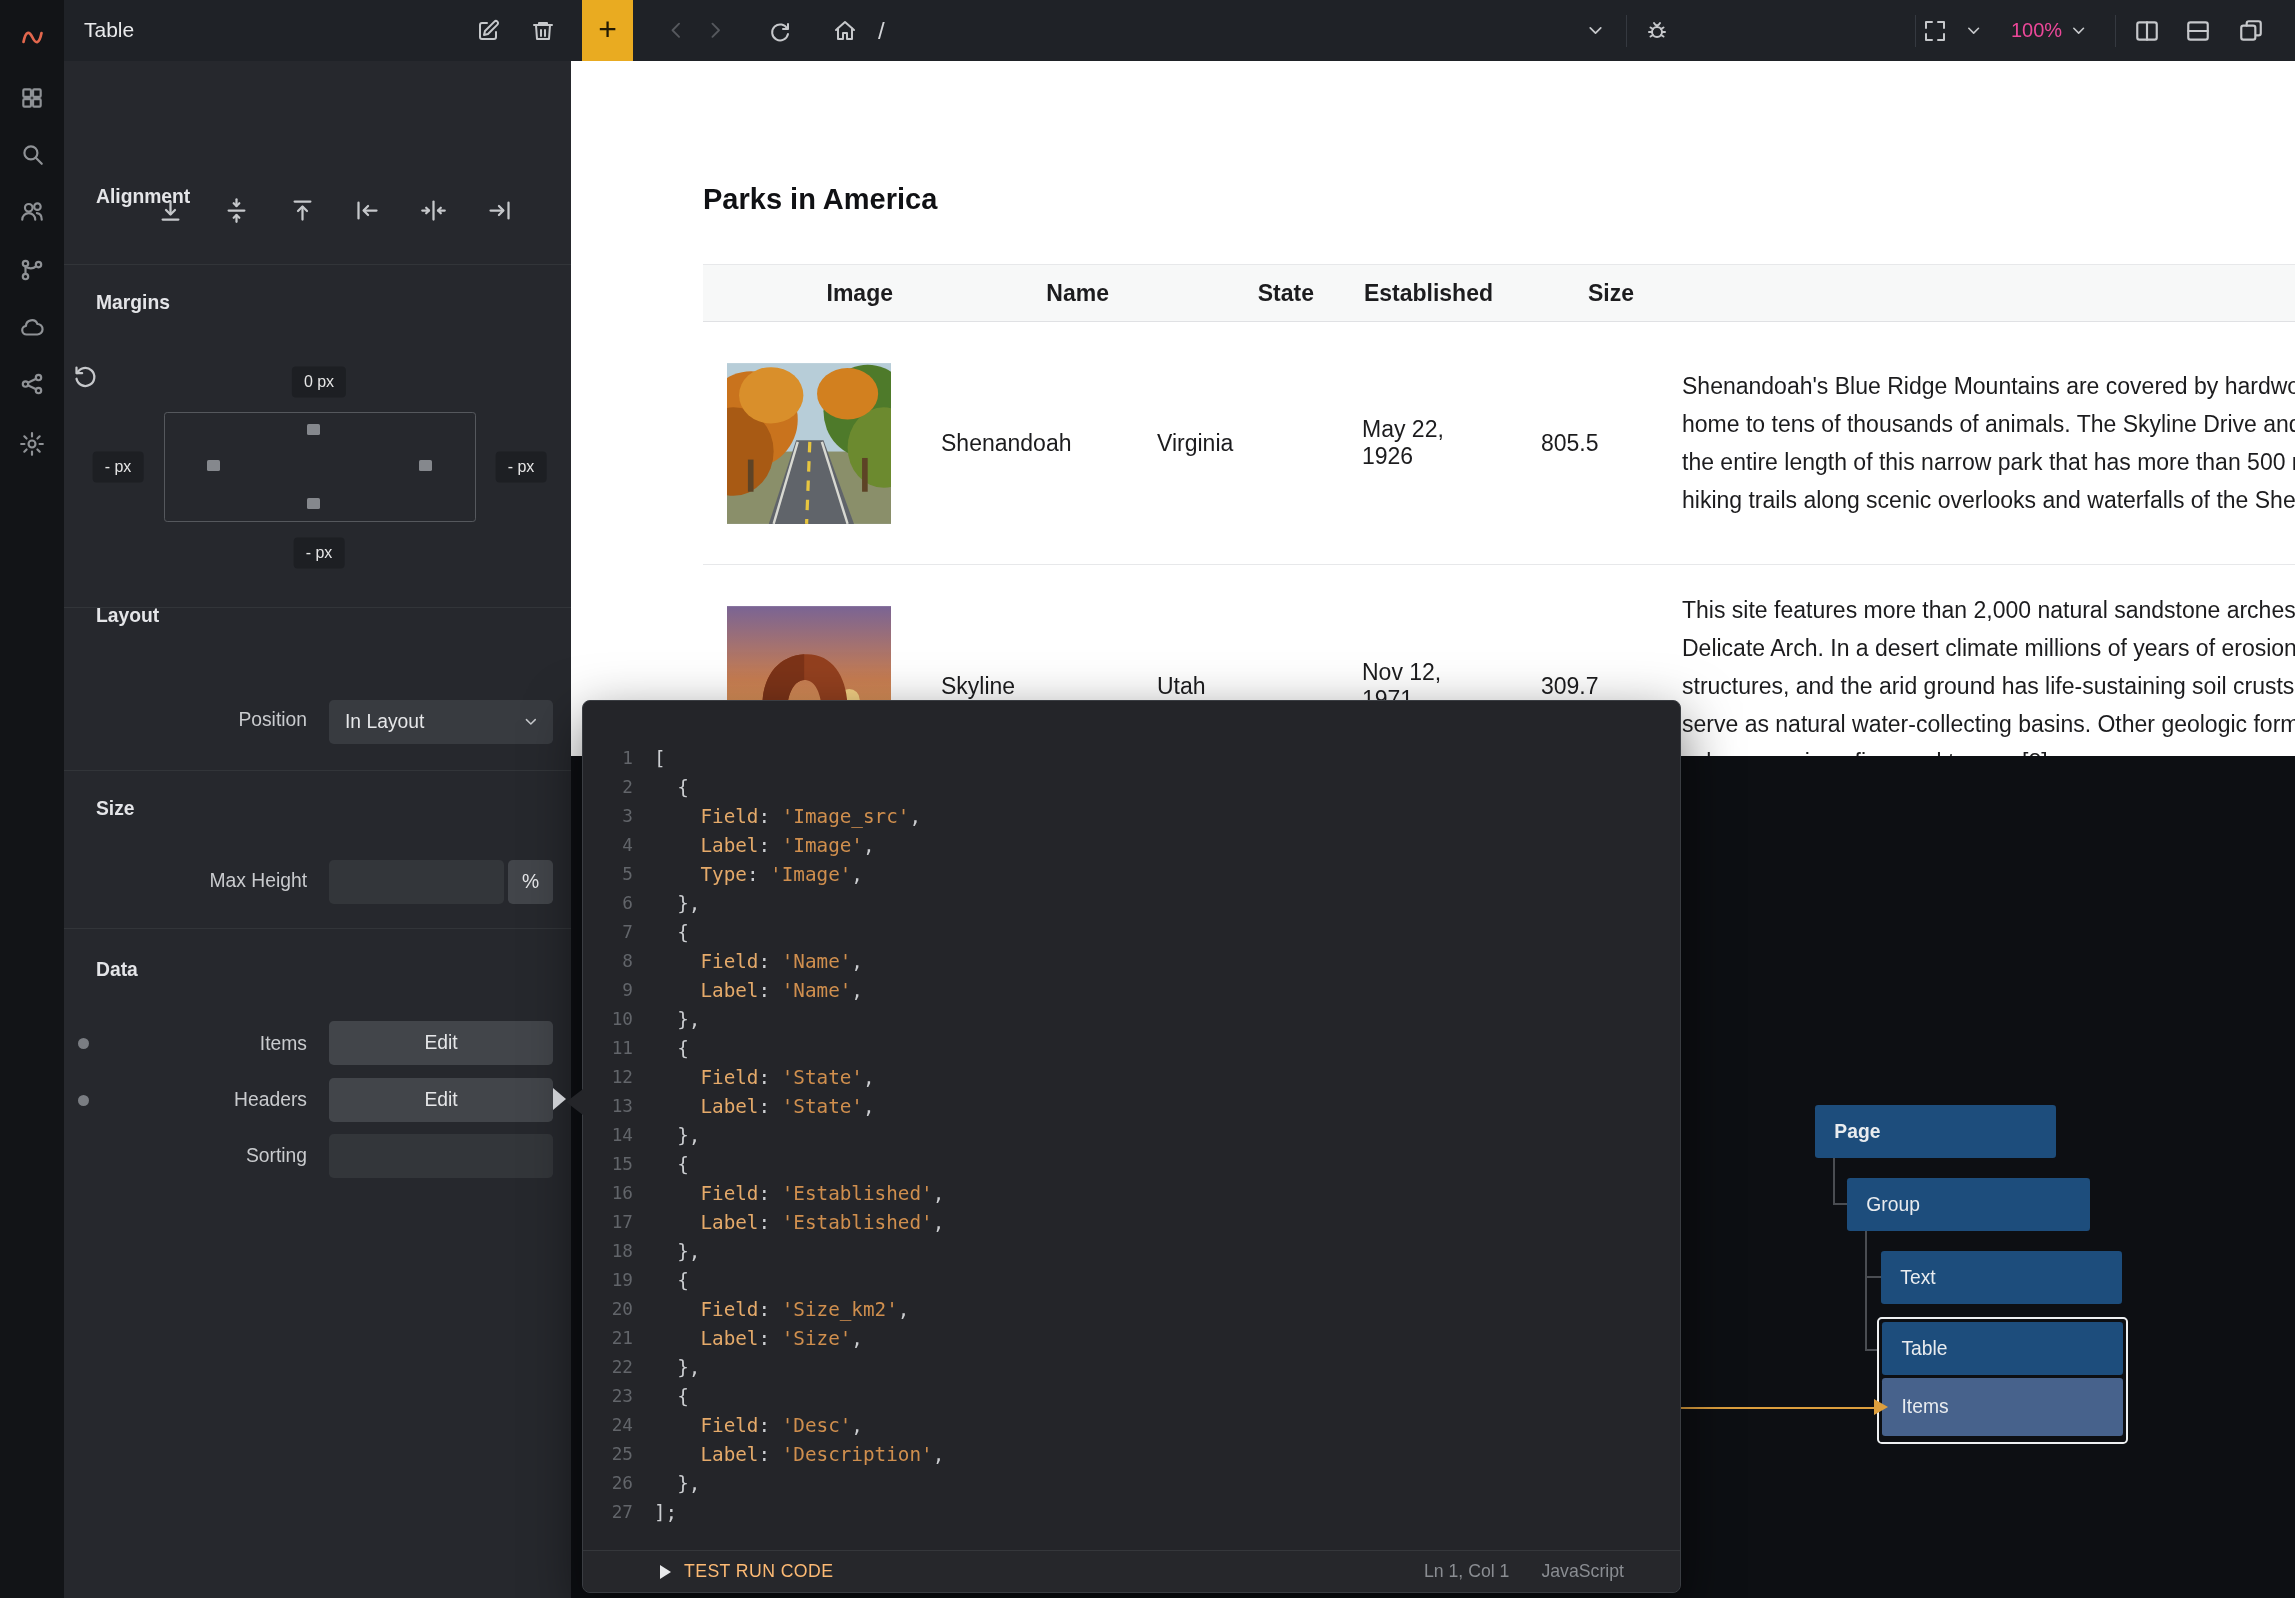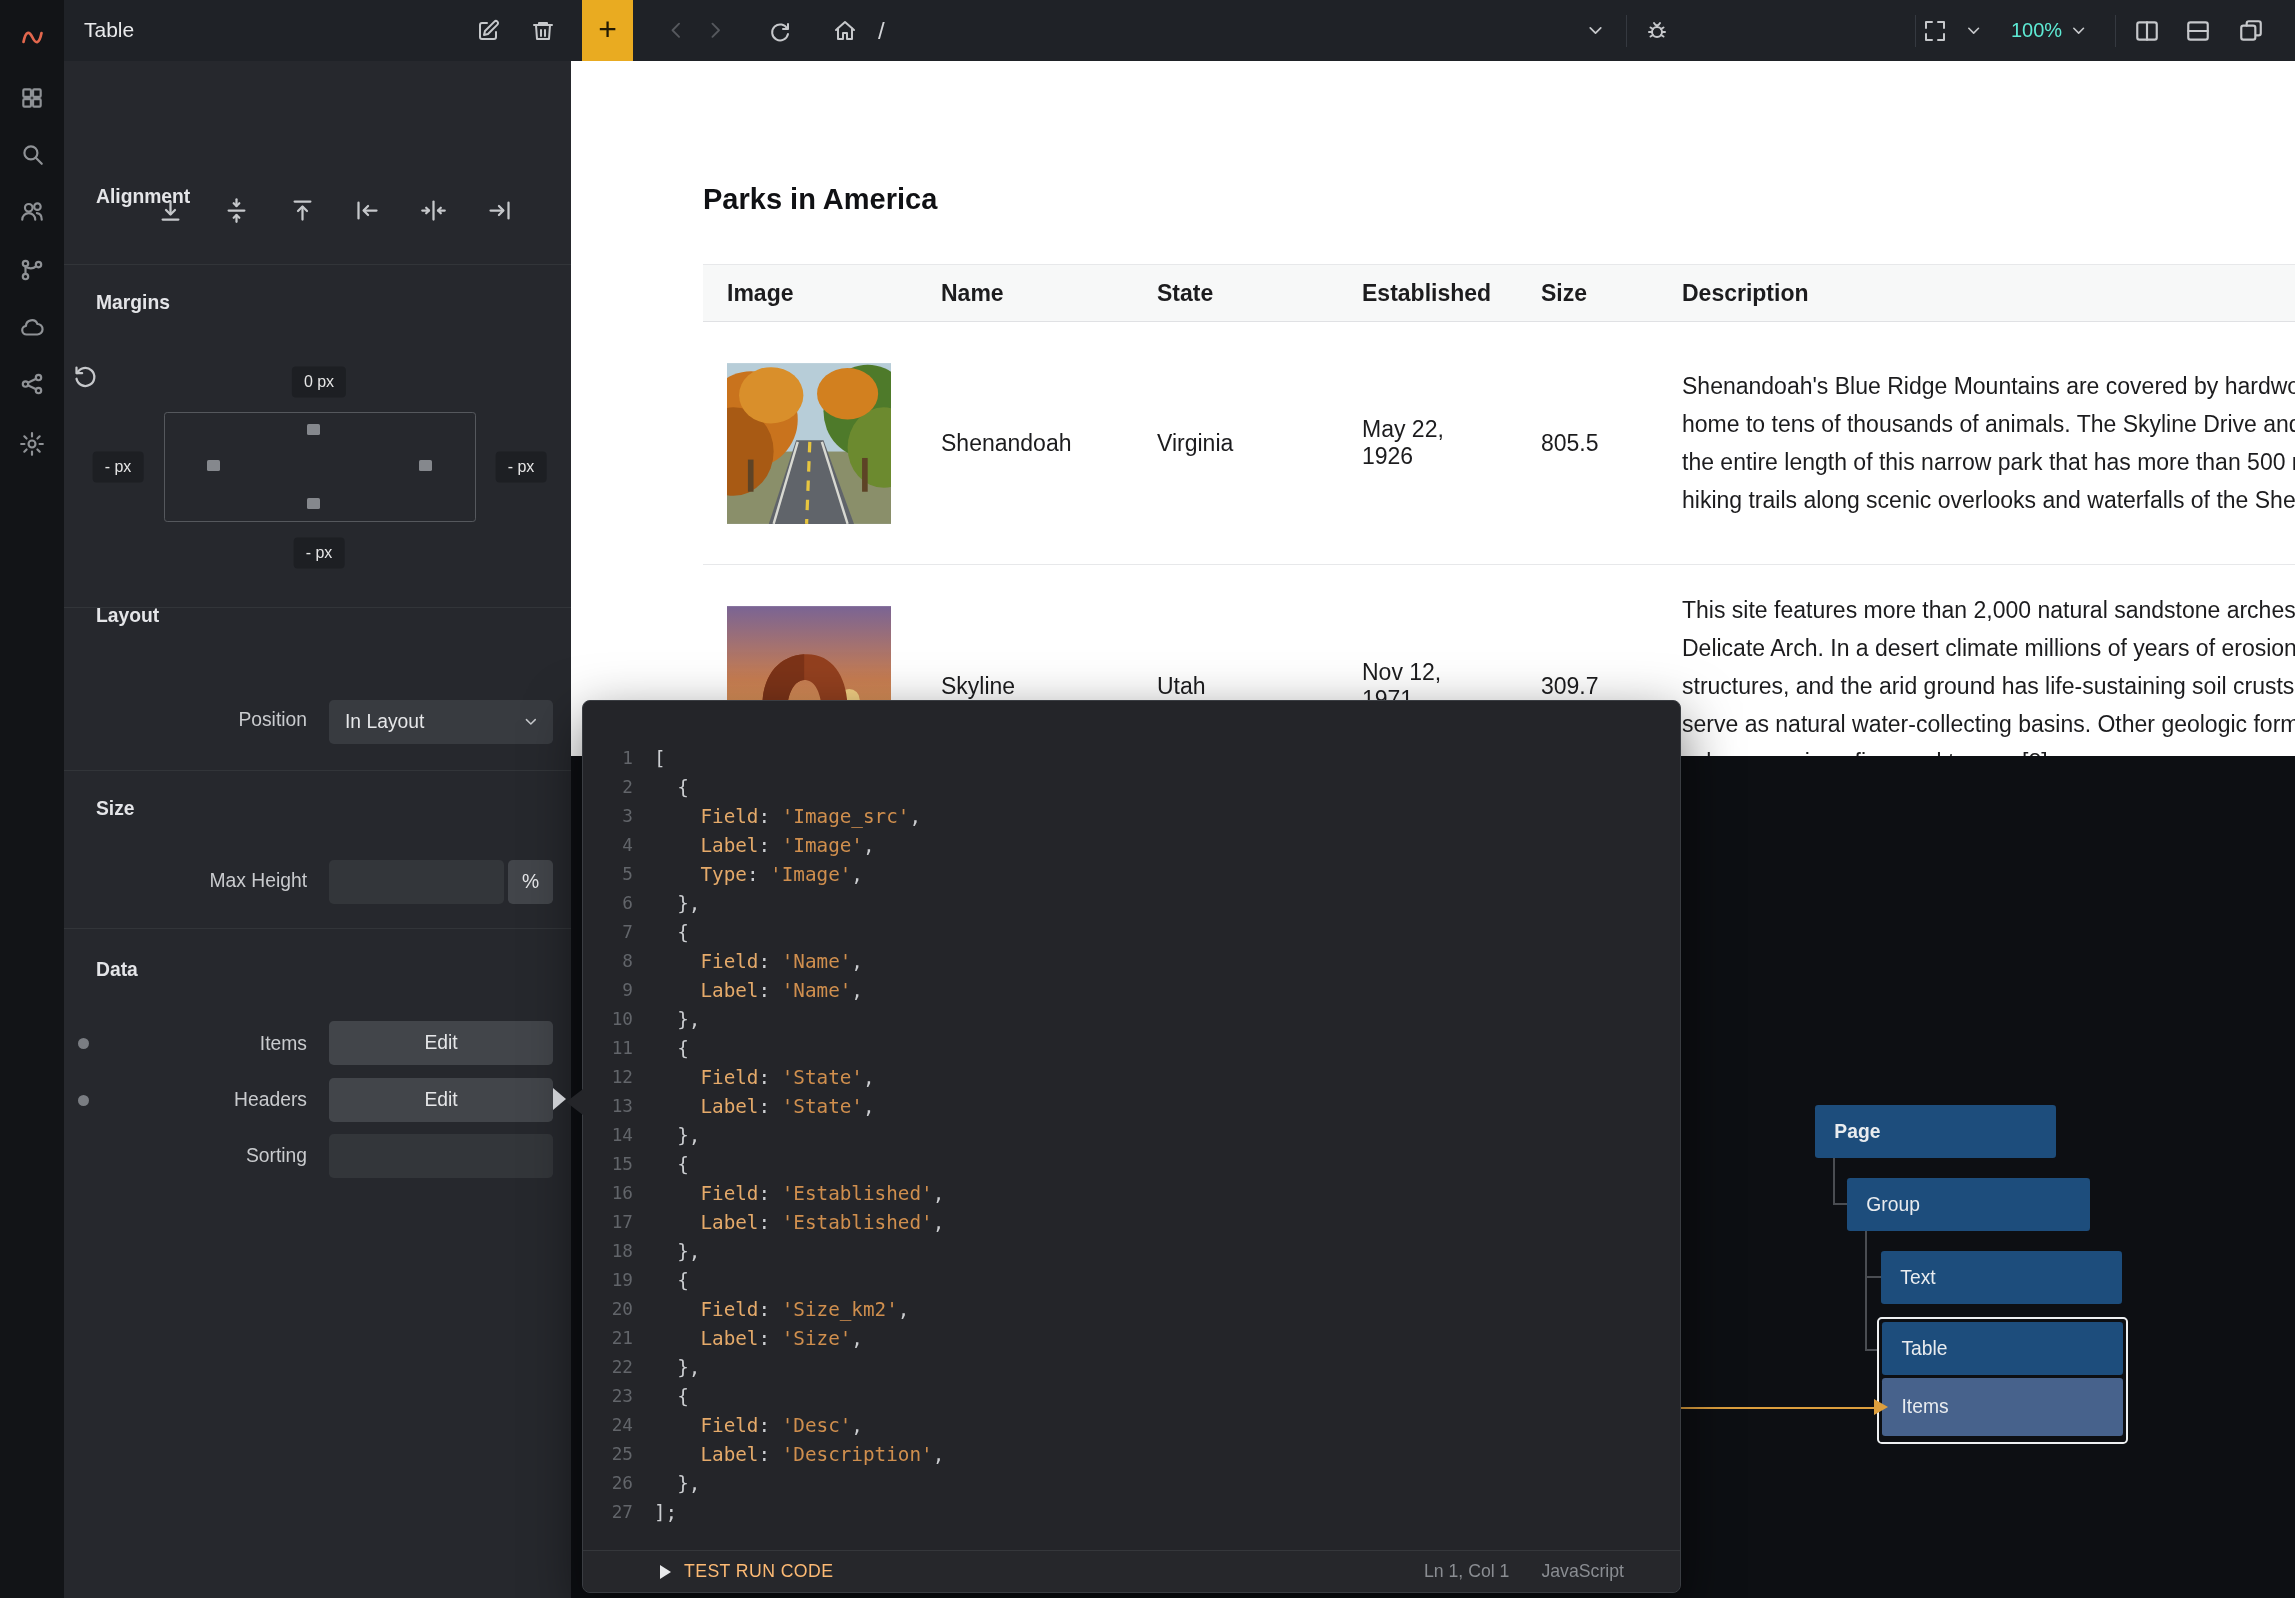--- a/index.html
+++ b/index.html
@@ -13,21 +13,21 @@
   
   #topbar { position:absolute; left:0; top:0; width:2295px; height:61px; background:#1f2227; z-index:40; }
   #topbar .tbtn { position:absolute; top:13px; width:35px; height:35px; display:flex; align-items:center; justify-content:center; }
   #topbar .dim .ico { stroke:#55585d; }
   .tb-divider { position:absolute; top:14.5px; width:0.8px; height:32px; background:#353940; }
   #panel-title { position:absolute; left:84px; top:17.7px; font-size:21px; color:#e9eaec; }
   #add-tile { position:absolute; left:582px; top:0; width:51px; height:61px; background:#e9ab21;
               display:flex; align-items:center; justify-content:center; }
   #add-tile span { font-size:32px; color:#221a04; line-height:1; margin-top:-3.2px; }
   #path-slash { position:absolute; left:878px; top:17px; font-size:24px; color:#d2d4d7; }
-  #zoom-label { position:absolute; left:2011px; top:19.3px; font-size:20px; color:#5eead4; }
+  #zoom-label { position:absolute; left:2011px; top:19.3px; font-size:20px; color:#ec4899; }
 
   
   #icon-strip { position:absolute; left:0; top:0; width:64px; height:1599px; background:#121417; z-index:50; }
   #icon-strip .sbtn { position:absolute; left:18.5px; width:27px; height:27px; display:flex; align-items:center; justify-content:center; }
   #icon-strip .ico { stroke:#8f9296; }
   #icon-strip .logo .ico { stroke:#e2674d; stroke-width:2.4; }
 
   
   #panel { position:absolute; left:64px; top:61px; width:507px; height:1538px; background:#26282d; z-index:20; }
   .sec-title { position:absolute; left:32px; font-size:19.3px; font-weight:600; color:#e4e5e8; }
@@ -44,21 +44,21 @@
   .handle { position:absolute; width:13px; height:11.3px; background:#85888d; border-radius:1.6px; }
   .dot { position:absolute; width:11.3px; height:11.3px; border-radius:50%; background:#7a7d82; }
   #popover-pointer { position:absolute; left:553px; top:1088px; width:0; height:0; z-index:35;
           border-top:11.3px solid transparent; border-bottom:11.3px solid transparent; border-left:13px solid #caccd0; }
 
   
   #canvas { position:absolute; left:571px; top:61px; right:0; bottom:0; background:#ffffff; z-index:1; overflow:hidden; }
   #page-title { position:absolute; left:132px; top:122px; font-size:29px; font-weight:700; color:#101114; }
   #parks-table { position:absolute; left:132px; top:203px; border-collapse:collapse; table-layout:fixed; width:1855px;
                  font-size:23px; color:#1c1c1e; }
-  #parks-table th { height:57px; text-align:left; font-weight:700; background:#f7f8f8;
+  #parks-table th { height:57px; text-align:right; font-weight:700; background:#f7f8f8;
                     border-top:0.8px solid #e7e8ea; border-bottom:0.8px solid #e0e1e4; padding:0 24px 0 24px; }
   #parks-table td { border-bottom:0.8px solid #e7e8ea; vertical-align:middle; padding:0 24px 0 24px; }
   #parks-table tr.prow { height:243px; }
   #parks-table td.desc { line-height:38px; padding-right:32px; }
   #parks-table td.est { padding-right:40px; }
   .park-img { width:164px; height:161px; }
 
   
   #flow { position:absolute; left:0; top:695px; right:0; bottom:0; background:#0d0f13; z-index:2; }
   .tnode { position:absolute; width:241px; height:53px; background:#1d4d7c; border-radius:3.2px;

